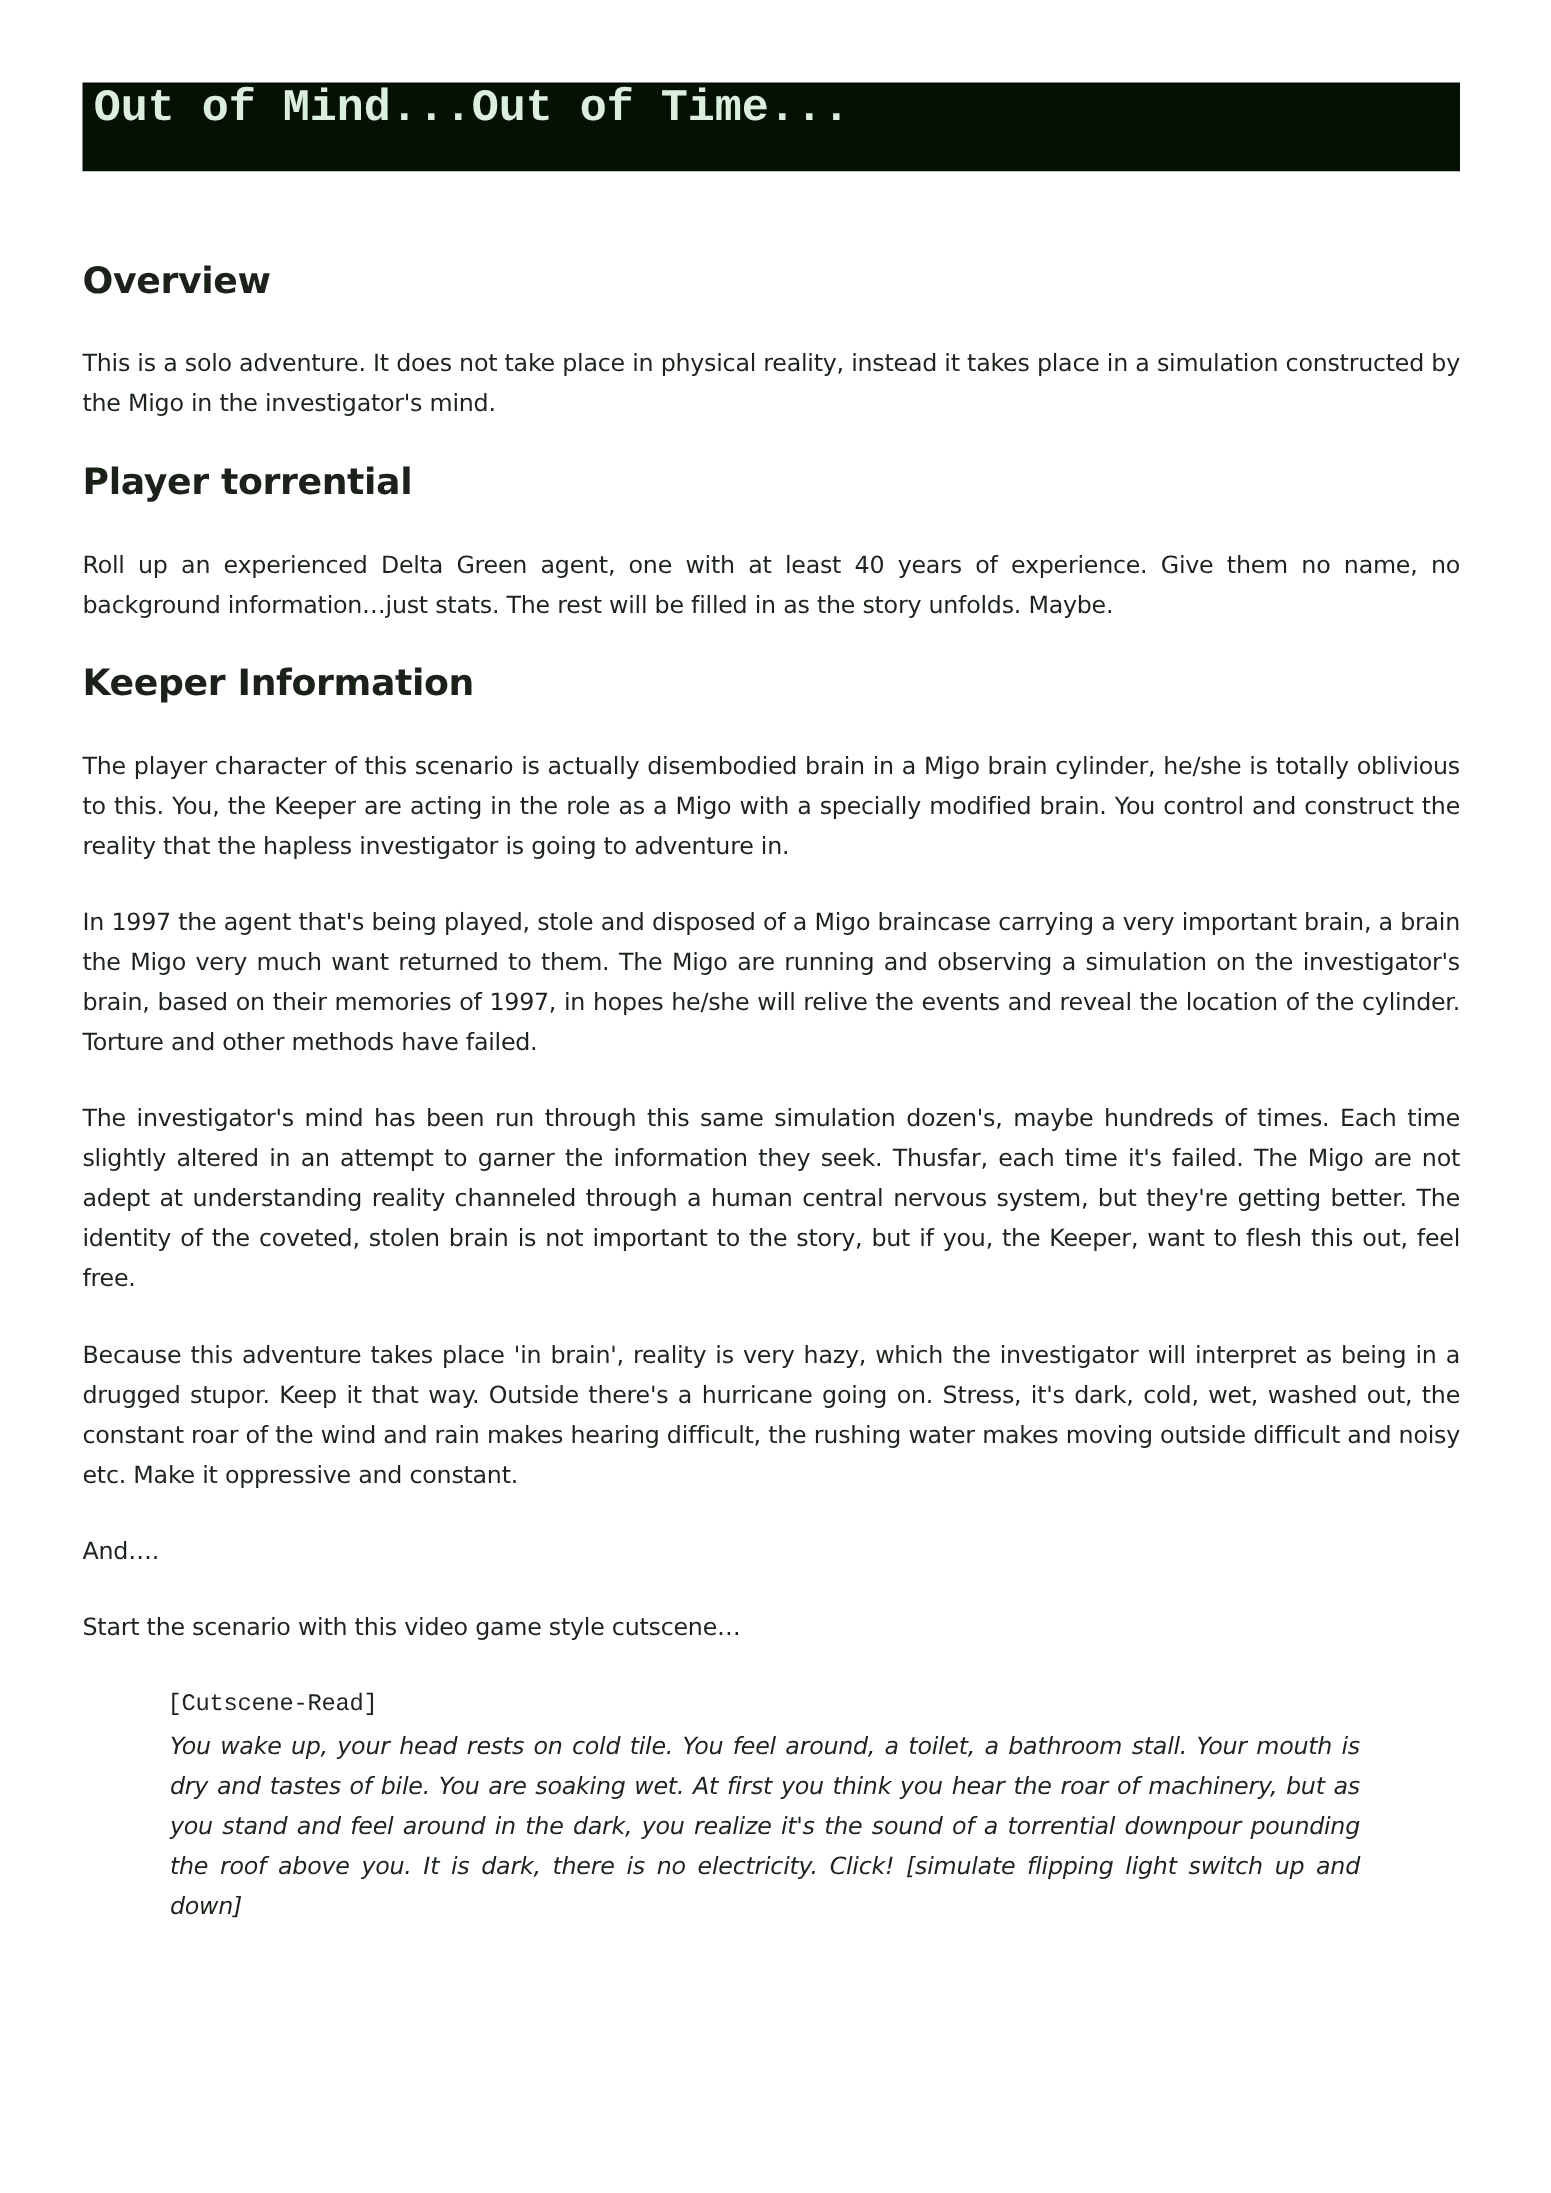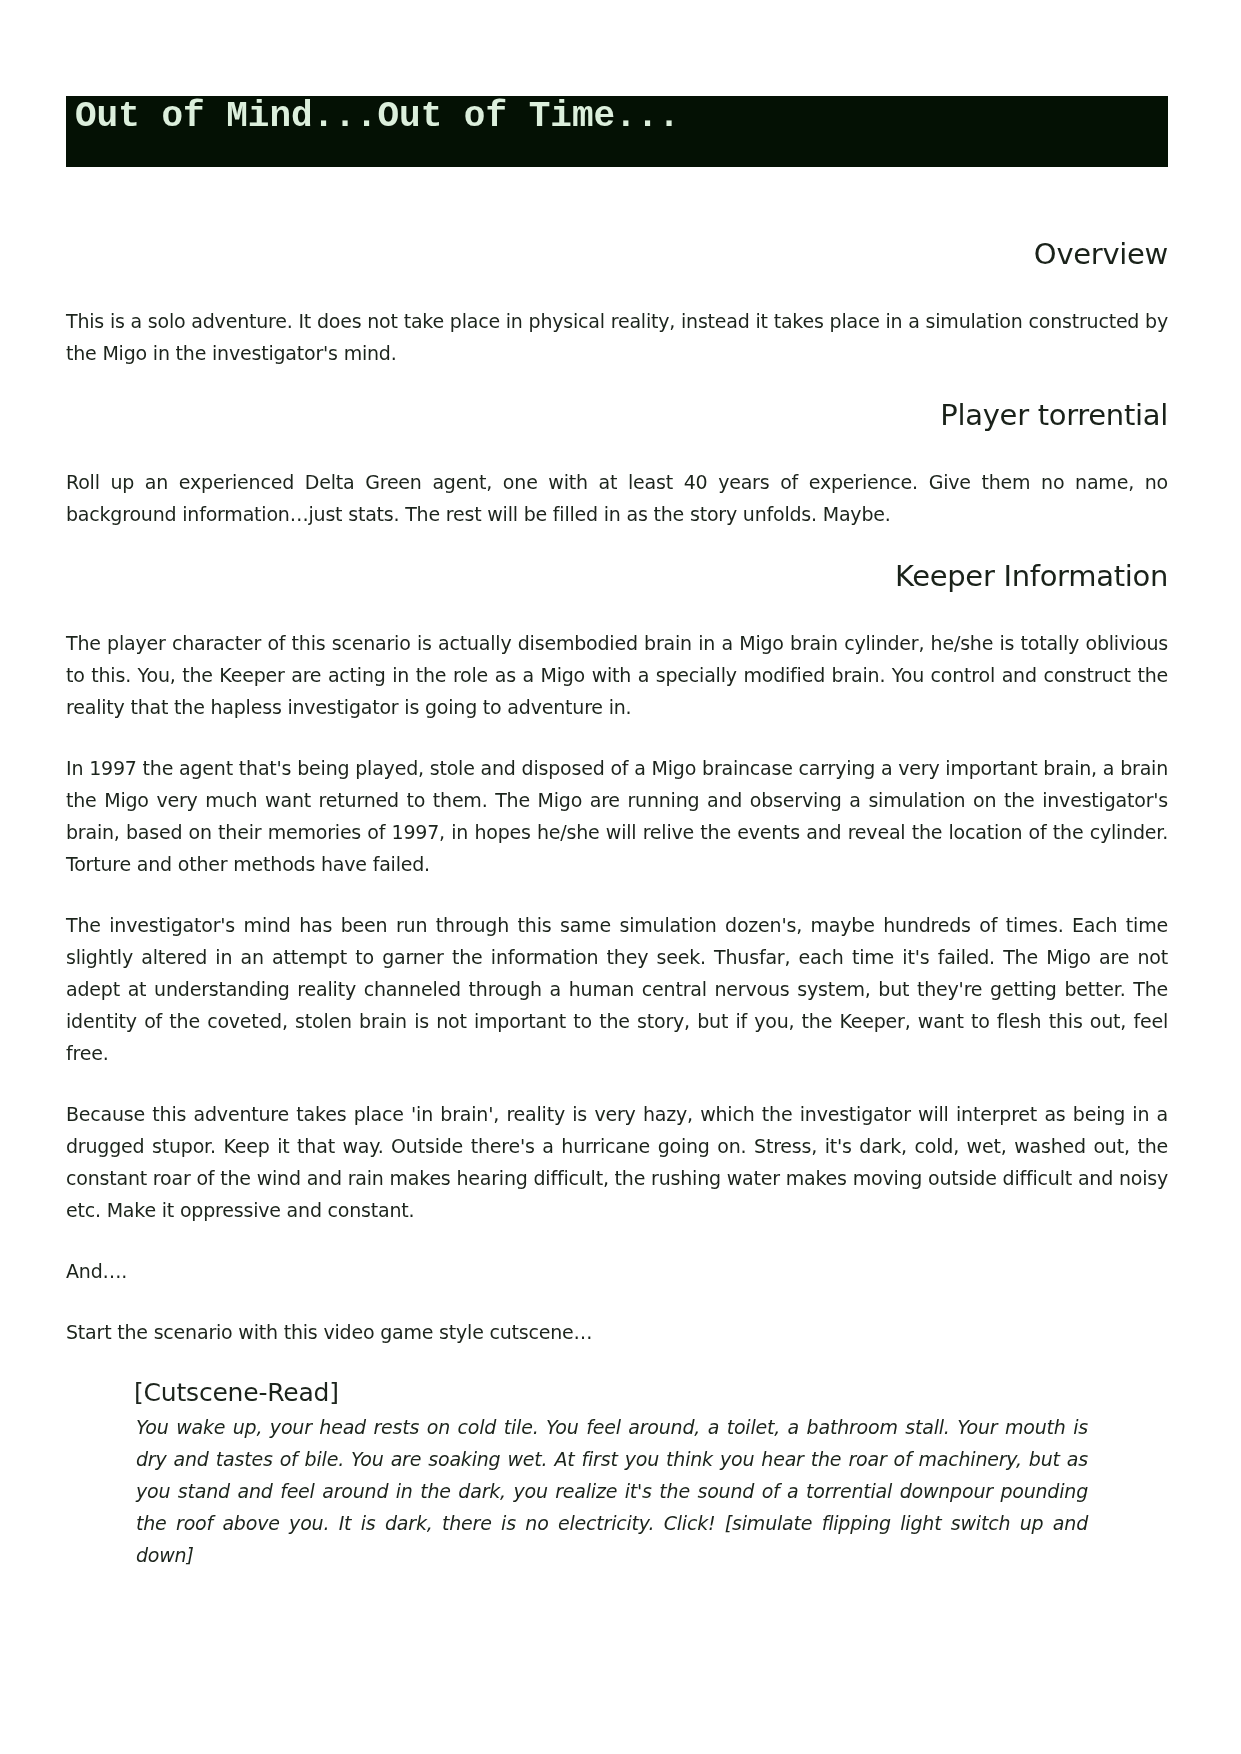--- a/index.html
+++ b/index.html
@@ -4,21 +4,21 @@
 <style>
   * { margin: 0; padding: 0; box-sizing: border-box; }
   html, body {
     background: #ffffff;
     font-family: "DejaVu Sans", "Liberation Sans", sans-serif;
   }
   .page {
     width: 1241px;
     min-height: 1754px;
     background: var(--page-bg, #ffffff);
-    padding: 96px 73px 60px 66px;
+    padding: 66px 73px 60px 66px;
   }
   .title-bar {
     width: 100%;
     height: 71px;
     background: var(--header-bg, #041104);
     padding: 1px 10px 0 9px;
     margin-bottom: 70px;
     overflow: hidden;
   }
   .title-bar span {
@@ -28,40 +28,40 @@
     line-height: 40px;
     color: var(--header-text, #dcefdc);
     white-space: nowrap;
   }
   main {
     color: var(--body-text, #1c241c);
   }
   h2 {
     font-size: 29px;
     line-height: 34px;
-    font-weight: 400;
+    font-weight: 700;
     letter-spacing: -0.3px;
     color: var(--heading-text, #1a221a);
     margin: 24px 0 34px 0;
-    text-align: right;
   }
   p {
     font-size: 19px;
     line-height: 32px;
     letter-spacing: -0.2px;
     text-align: justify;
     margin: 29px 0;
   }
   .cutscene {
     margin: 29px 78px 0 68px;
   }
   .cutscene-label {
-    font-size: 25px;
+    font-size: 19px;
     line-height: 32px;
     letter-spacing: -0.2px;
+    font-family: Liberation Mono, monospace;
   }
   .cutscene-text {
     font-style: italic;
     margin: 2px;
   }
 </style>
 </head>
 <body>
 
 <div class="page">

